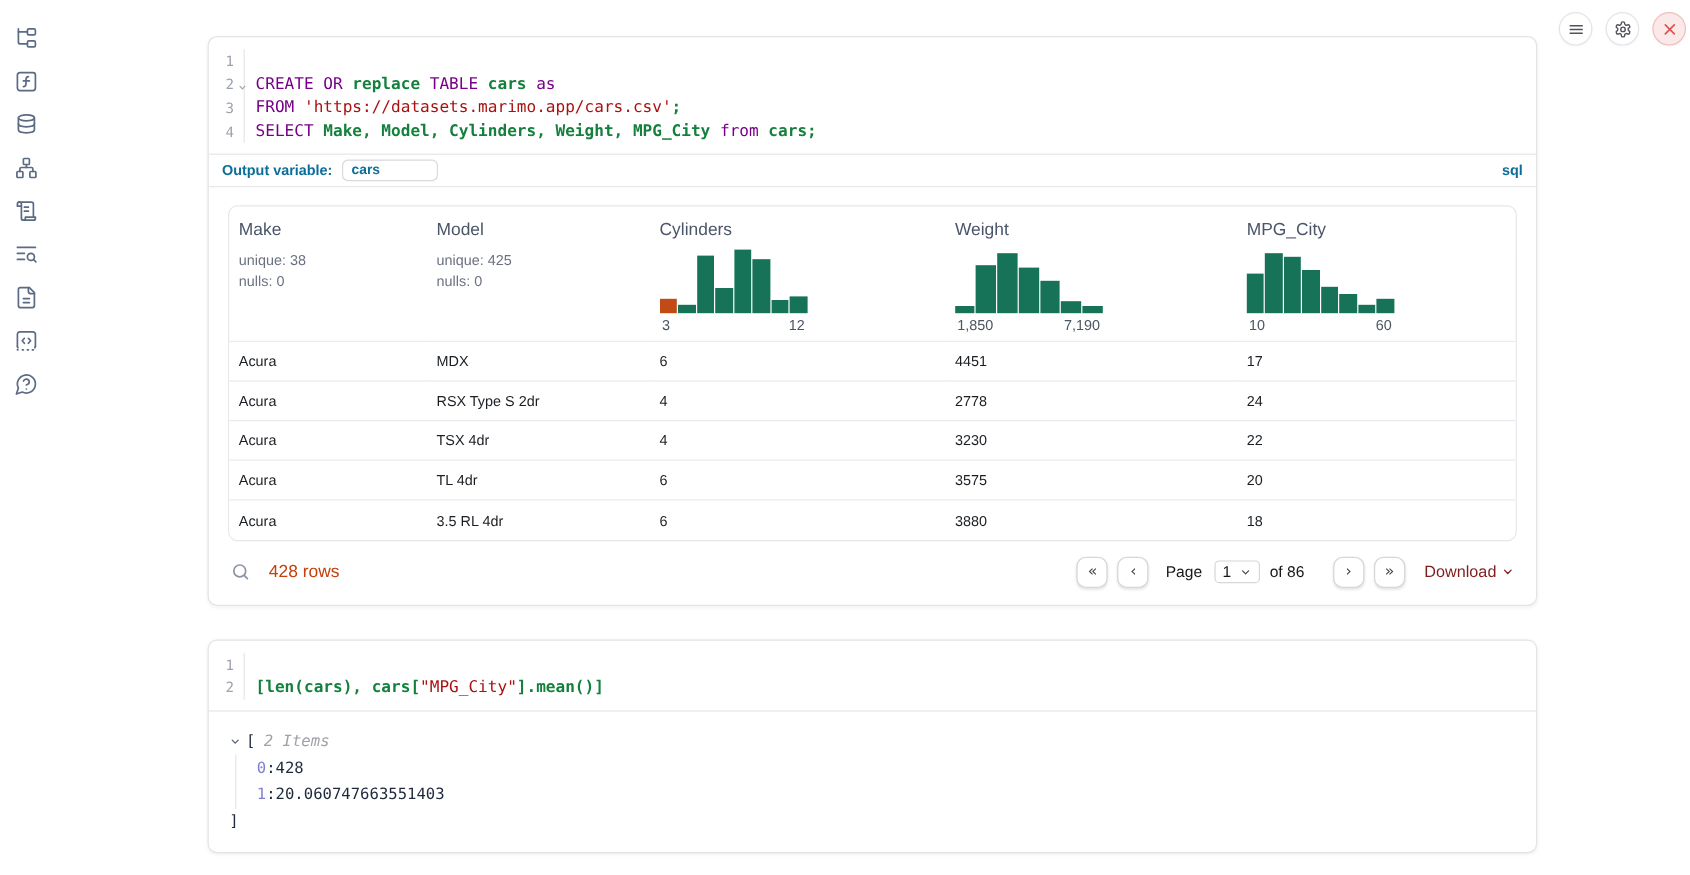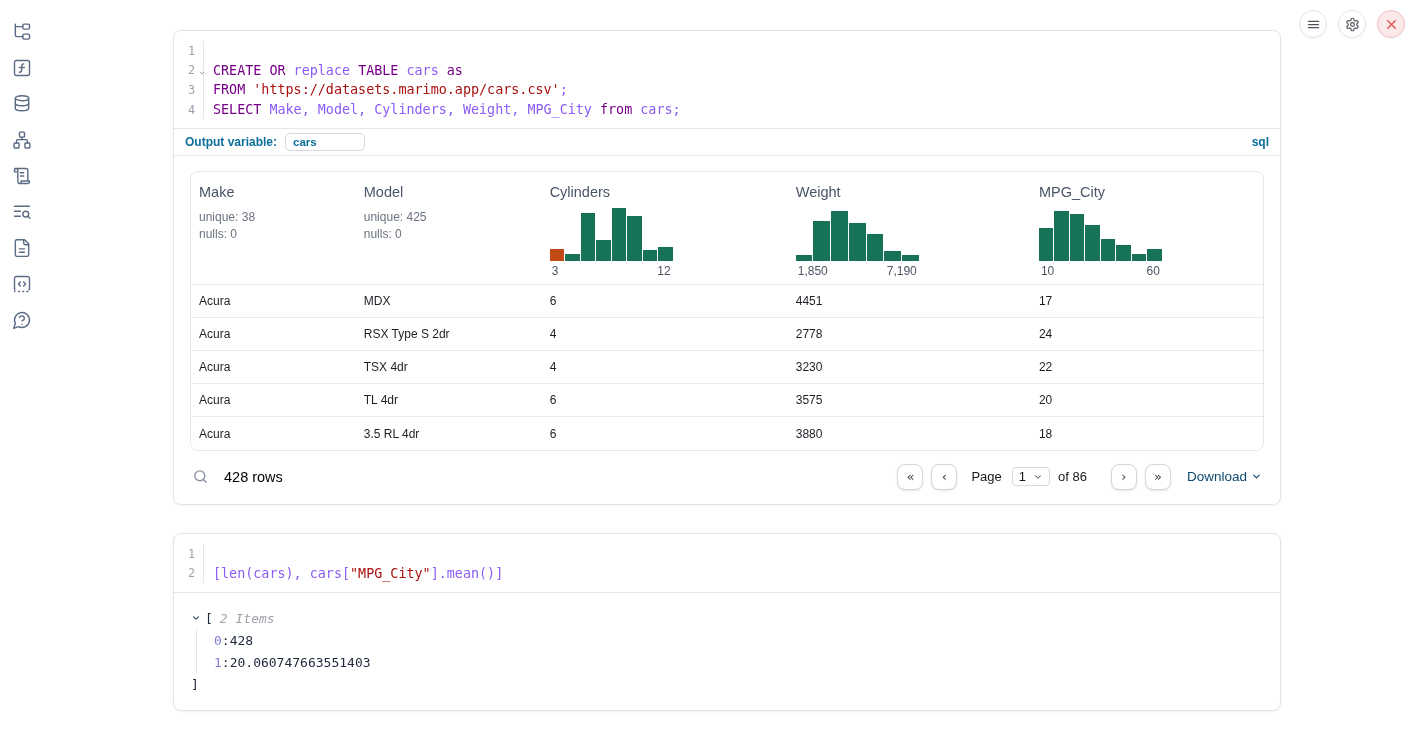--- a/index.html
+++ b/index.html
@@ -30,21 +30,21 @@
   .code-line { position:relative; display:flex; align-items:center; height:19.6px;
     font-family:"DejaVu Sans Mono", monospace; font-size:13.4px; white-space:pre; }
   .ln { flex:0 0 30px; height:100%; display:flex; align-items:center; justify-content:flex-end;
     padding-right:8px; border-right:1px solid #e7e7ea; font-size:11.8px; color:#9ca3af; }
   .fold { position:absolute; left:24px; top:8px; color:#a1a1aa; line-height:0; }
   .fold svg { width:8px; height:8px; }
   .code-content { margin-left:9px; color:#1f2328; }
   .tok-comment { color:#a4511e; }
   .tok-keyword { color:#770088; }
   .tok-string  { color:#aa1111;margin-top:48px; }
-  .tok-plain   { color:#8b5cf6; }
+  .tok-plain   { color:#15803d;font-weight:bold; }
 
   .outvar-bar { border-top:1px solid #e7e7ea; height:27px; display:flex; align-items:center; padding:0 11px; }
   .outvar-label { font-size:12px; font-weight:bold; color:#0b6e99; margin-right:8px; }
   .outvar-input { width:80px; height:18px; border:1px solid #d9d9de; border-radius:5px; padding:0 7px;
     font-family:"Liberation Sans", sans-serif; font-size:11.5px; font-weight:bold; color:#0b6e99; outline:none; }
   .lang-badge { margin-left:auto; font-size:12px; font-weight:bold; color:#0b6e99; }
 
   .output-area { border-top:1px solid #e7e7ea; padding:15px 16px 8px 16px; }
 
   
@@ -56,32 +56,32 @@
   .col-stats { margin-top:9px; }
   .hist { margin-top:8px; width:123px; height:53px; display:flex; align-items:flex-end; gap:1px; }
   .bar { flex:1; border-radius:0; }
   .hist-labels { width:123px; display:flex; justify-content:space-between; margin-top:3px;
     font-size:12px; color:#4b5563; padding:0 2px; }
   td { height:33px; padding:0 8px; font-size:12px; color:#1b1f24; border-top:1px solid #e8eaed; }
   tr.data-row { background:#fff; }
 
   
   .tbl-footer { display:flex; align-items:center; margin-top:7px; height:38px; padding:0 2px; }
-  .rows-count { display:flex; align-items:center; gap:15px; color:#000000; font-size:14.5px; }
+  .rows-count { display:flex; align-items:center; gap:15px; color:#c2410c; font-size:14.5px; }
   .rows-count svg { width:17px; height:17px; color:#8b93a1; cursor:pointer; }
   .pager { margin-left:auto; display:flex; align-items:center; gap:8px; }
   .pg-btn { width:26px; height:26px; border:1px solid #d6d6db; border-radius:8px; background:#fff;
     box-shadow:0 1px 2px rgba(0,0,0,.1); display:flex; align-items:center; justify-content:center;
     font-size:13px; color:#3f3f46; cursor:pointer; font-family:"DejaVu Sans", sans-serif; }
   .pg-label { font-size:13px; color:#18181b; margin:0 2px 0 6px; }
   .page-select { display:inline-flex; align-items:center; gap:7px; border:1px solid #d6d6db; border-radius:4px;
     padding:1px 6px; font-size:13px; color:#18181b; cursor:pointer; background:#fff; }
   .page-select svg { width:10px; height:10px; color:#444; }
   .of-label { font-size:13px; color:#18181b; margin-right:16px; }
-  .download { display:flex; align-items:center; gap:4px; margin-left:16px; color:#0c4a6e;
+  .download { display:flex; align-items:center; gap:4px; margin-left:16px; color:#7f1d1d;
     font-size:13.5px; cursor:pointer; }
   .download svg { width:11px; height:11px; }
 
   
   .tree { padding:14px 16px 16px 17px; font-family:"DejaVu Sans Mono", monospace; font-size:13px;
     color:#1e293b; }
   .tree-row1 { display:flex; align-items:center; height:22px; }
   .tree-chevron { color:#52607a; line-height:0; margin-right:4px; cursor:pointer; }
   .tree-chevron svg { width:10px; height:10px; }
   .tree-items-label { color:#a1a1aa; font-style:italic; margin-left:7px; }

